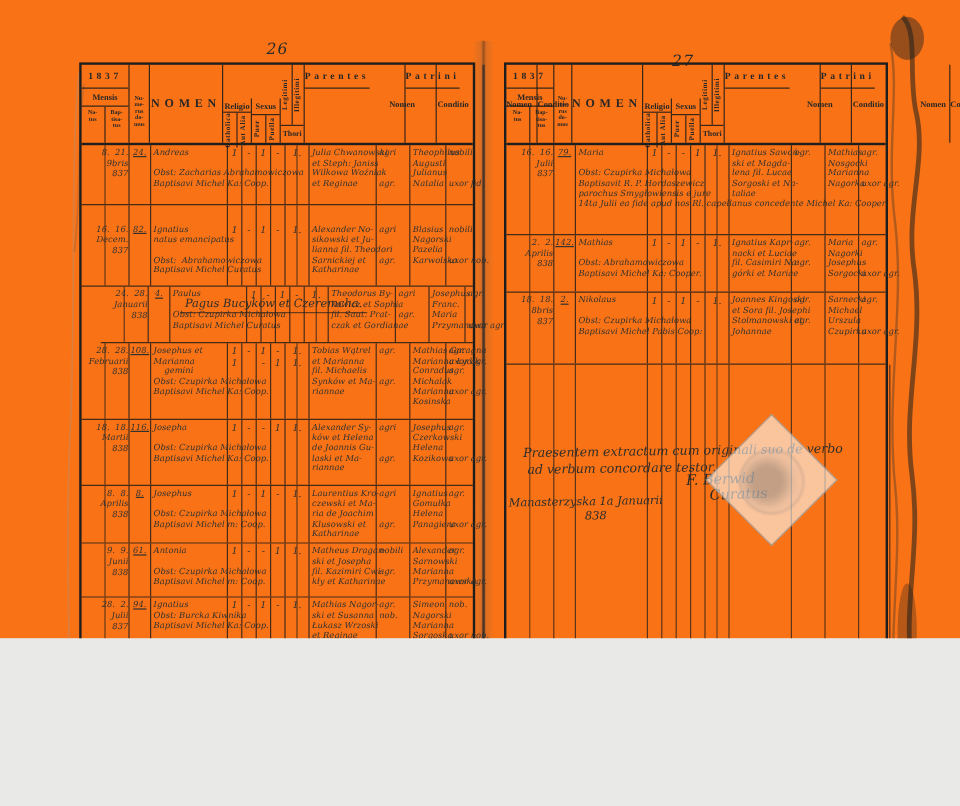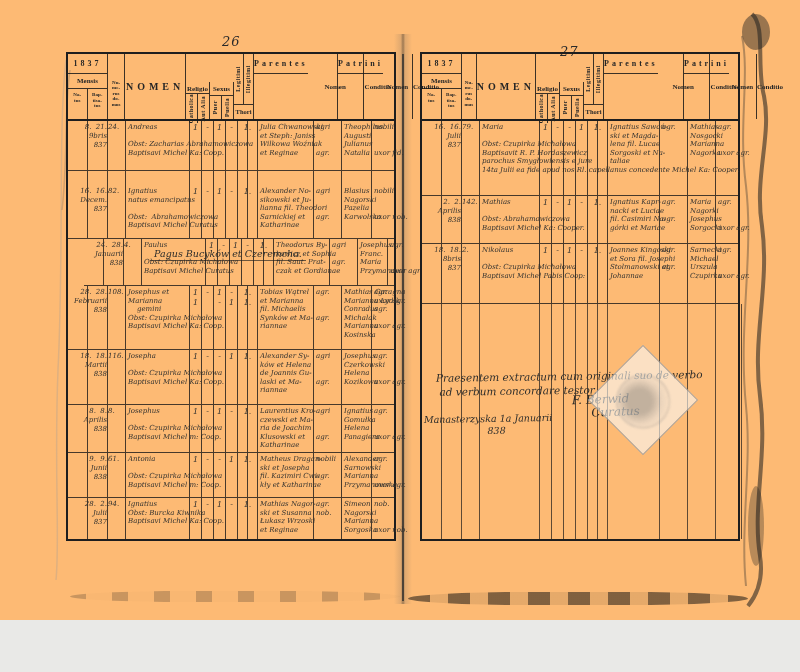--- a/index.html
+++ b/index.html
@@ -1,17 +1,17 @@
 <!DOCTYPE html>
 <html><head>
 <meta charset="utf-8">
 <style>
   html,body{margin:0;padding:0;background:#e9e9e7;}
   *{box-sizing:border-box;}
-  .scan{position:relative;width:800px;height:620px;background:#fdba74;overflow:hidden;
+  .scan{position:relative;width:800px;height:532px;background:#f97316;overflow:hidden;
         font-family:"Liberation Serif",serif;color:#262626;}
 
   
   .gutter{position:absolute;left:394px;top:34px;width:18px;height:570px;
           background:linear-gradient(90deg,transparent,rgba(90,90,90,.18) 38%,rgba(40,40,40,.45) 50%,rgba(90,90,90,.18) 62%,transparent);}
   .gutter .line{position:absolute;left:8px;top:20px;width:2px;height:96%;background:#2c2c2c;opacity:.75;}
   .edge-right{position:absolute;left:726px;top:6px;width:54px;height:610px;}
   .edge-left{position:absolute;left:48px;top:50px;width:26px;height:540px;opacity:.5;}
   .smudge{position:absolute;left:70px;top:591px;width:330px;height:11px;opacity:.45;filter:blur(.6px);
           background:repeating-linear-gradient(90deg,rgba(25,25,25,.5) 0 16px,rgba(25,25,25,.04) 16px 42px);border-radius:50%/70%;}
@@ -28,21 +28,21 @@
 
   .table{position:absolute;top:24px;left:6px;border:2px solid #1e1e1e;background:transparent;}
   .page-left  .table{width:330px;--cols:20px 20px 18px 64px 12px 12px 12px 12px 10px 10px 56px 28px 30px 26px;
                      --wN:64px;--wPN:56px;--wPC:28px;--wTN:30px;--wTC:26px;}
   .page-right .table{width:320px;--cols:20px 20px 18px 60px 12px 12px 12px 12px 10px 10px 52px 28px 28px 26px;
                      --wN:60px;--wPN:52px;--wPC:28px;--wTN:28px;--wTC:26px;}
 
   
   .hdr{display:flex;height:67px;border-bottom:2px solid #1e1e1e;}
   .hcol{border-right:1px solid rgba(25,25,25,.85);display:flex;flex-direction:column;}
-  .hcol:last-child{border-right:none;}
+  .hcol:last-child{border-right:none;gap:35px;}
   .h-dates{width:40px;}
   .h-year{height:20px;border-bottom:1px solid rgba(25,25,25,.85);text-align:center;font:bold 8px "Liberation Serif",serif;letter-spacing:3px;padding-top:5px;}
   .h-mensis{height:15px;border-bottom:1px solid rgba(25,25,25,.85);text-align:center;font:bold 7px "Liberation Serif",serif;padding-top:3px;}
   .h-nb{flex:1;display:flex;}
   .h-nb div{width:20px;font:bold 5px "Liberation Serif",serif;text-align:center;white-space:pre-line;line-height:5.5px;padding-top:3px;}
   .h-nb div:first-child{border-right:1px solid rgba(25,25,25,.85);}
   .h-num{width:18px;font:bold 5px "Liberation Serif",serif;text-align:center;white-space:pre-line;line-height:5.5px;justify-content:center;padding-top:14px;}
   .h-nomen{width:var(--wN);justify-content:center;align-items:center;font:bold 10px "Liberation Serif",serif;letter-spacing:4px;text-align:center;}
   .h-grp2{width:24px;margin-top:28px;}
   .h-grplbl{height:14px;border-bottom:1px solid rgba(25,25,25,.85);text-align:center;font:bold 7px "Liberation Serif",serif;padding-top:3px;}
@@ -65,21 +65,21 @@
   .h-pat .h-sub div:last-child{width:var(--wTC);}
 
   
   .rowswrap{position:relative;}
   .row{display:grid;grid-template-columns:var(--cols);border-bottom:1px solid rgba(25,25,25,.8);}
   .cell{border-right:1px solid rgba(25,25,25,.8);overflow:visible;}
   .cell:last-child{border-right:none;}
   .hw{font:italic 7px "DejaVu Serif",serif;color:#33322f;white-space:pre;line-height:8.5px;padding:2px 0 0 2px;}
   .c-date{grid-column:span 2;text-align:right;padding-left:0;line-height:9px;
           background:linear-gradient(to right,transparent 19px,rgba(25,25,25,.8) 19px,rgba(25,25,25,.8) 20px,transparent 20px);font-style:italic;}
-  .c-house{text-align:left;padding-left:0;}
+  .c-house{text-align:center;padding-left:0;text-decoration:underline;}
   .c-mark{font:italic 8px "DejaVu Serif",serif;text-align:center;padding:2px 0 0 0;white-space:pre;line-height:10px;color:#33322f;}
   .c-thori{grid-column:span 2;
           background:linear-gradient(to right,transparent 9px,rgba(25,25,25,.8) 9px,rgba(25,25,25,.8) 10px,transparent 10px);}
   .rows-left .row:nth-of-type(1){height:50px;}
   .rows-left .row:nth-of-type(2){height:68px;}
   .rows-left .row:nth-of-type(2) .cell{padding-top:16px;}
   .rows-left .row:nth-of-type(3){height:47px;margin-left:16px;}
   .rows-left .row:nth-of-type(4){height:64px;}
   .rows-left .row:nth-of-type(5){height:55px;}
   .rows-left .row:nth-of-type(6){height:48px;}

